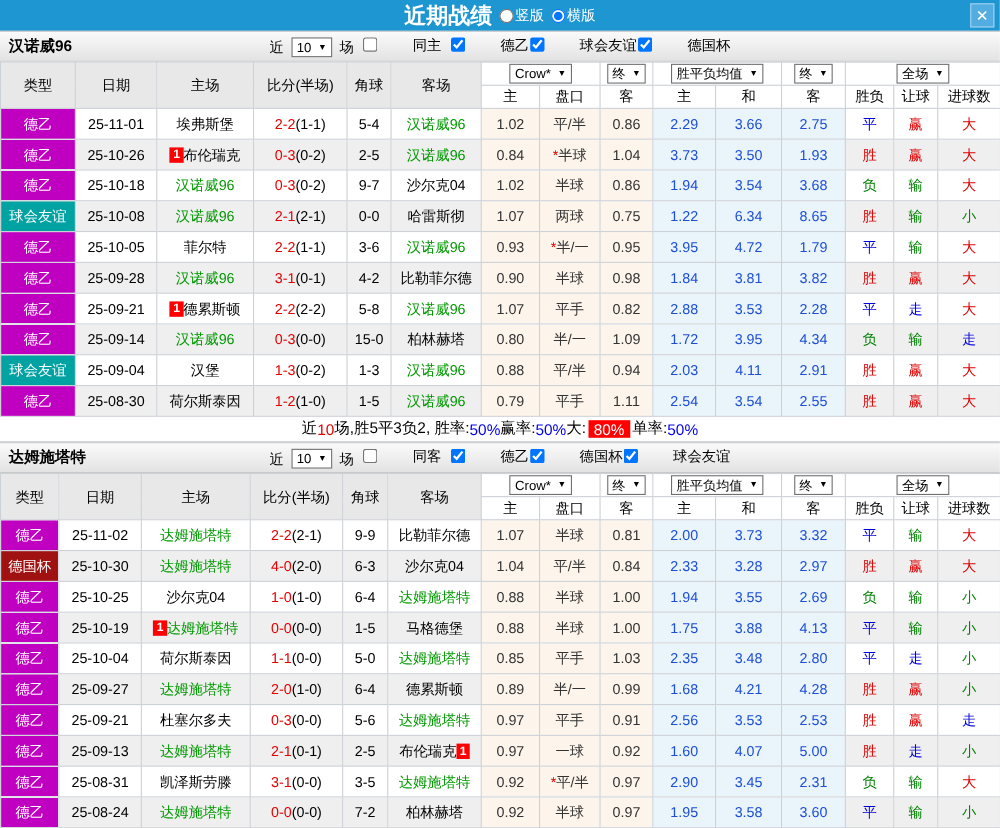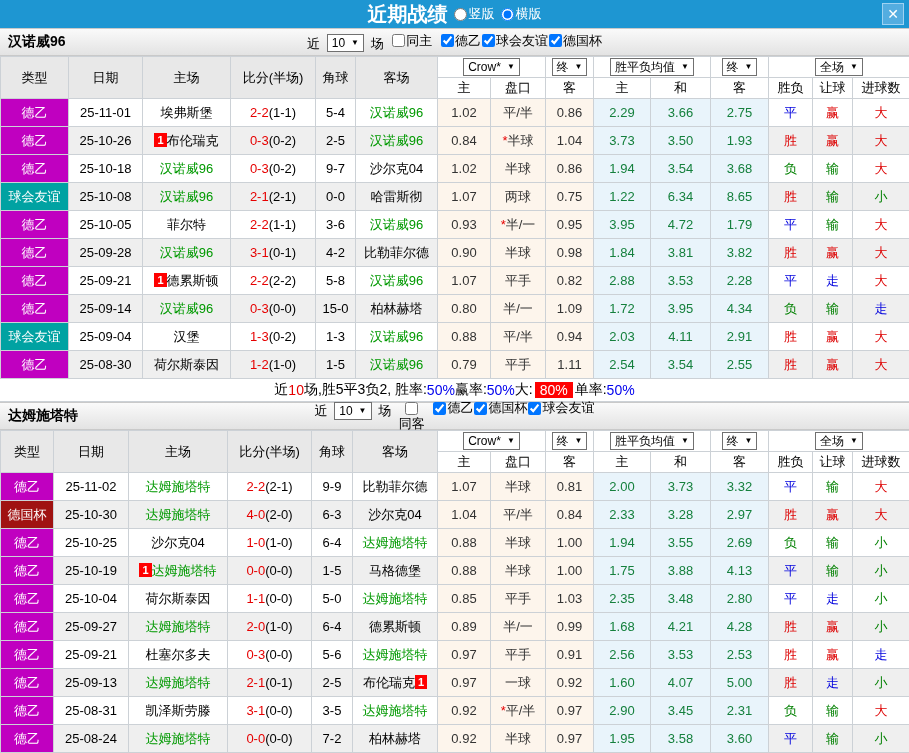--- a/index.html
+++ b/index.html
@@ -15,39 +15,39 @@
   .close-btn { position: absolute; right: 5px; top: 3px; width: 22px; height: 22px;
     background: #54ADE0; border: 1px solid #9ed2f2; color: #fff; font-weight: bold;
     display: flex; align-items: center; justify-content: center; cursor: pointer; font-size: 14px; }
 
   
   .team-bar { position: relative; height: 28px; background: linear-gradient(#fafafa,#e3e3e3);
     border-top: 1px solid #c9c9c9; border-bottom: 1px solid #c9c9c9;
     display: flex; align-items: center; }
   .team-name { font-weight: bold; font-size: 14px; color: #000; padding-left: 8px; }
   .filter-box { position: absolute; left: 0; right: 0; text-align: center; font-size: 13px; color: #000; }
-  .filter-box label { display: inline-flex; align-items: center; cursor: pointer; }
+  .filter-box label { display: inline-flex; align-items: center; cursor: pointer; gap: 31px; }
   .filter-box input { vertical-align: middle; margin: 0 1px; }
   .dd { display: inline-flex; align-items: center; justify-content: space-between;
     background: #fff; border: 1px solid #707070; padding: 1px 4px; font-size: 12px;
     line-height: 14px; gap: 6px; cursor: pointer; }
   .dd .arr { font-size: 8px; color: #000; }
 
   
   table { border-collapse: collapse; table-layout: fixed; width: 909px; font-size: 13px; }
   th, td { border: 1px solid #ccd1d6; text-align: center; overflow: hidden; white-space: nowrap; padding: 0 1px; }
   thead tr { height: 21px; }
   thead th { font-weight: normal; color: #000; background: #fff; }
   thead th.merged { background: #e8e8e8; }
   tbody tr { height: 28px; }
   tbody td { background: #fff; color: #000; }
   tr.alt td.z { background: #efefef; }
   td.type { color: #fff; }
   td.ah { background: #fdf5ec; color: #333; }
-  td.eu { background: #e9f4fb; color: #15803d; }
+  td.eu { background: #e9f4fb; color: #1d4ed8; }
   .self { color: #009900; }
   .score-main { color: #e60000; }
   .score-half { color: #000; }
   .star { color: #e60000; }
   .badge1 { display: inline-block; background: #ff0000; color: #fff; font-size: 11px;
     font-weight: bold; line-height: 14px; padding: 0 3px; vertical-align: 1px; }
   .c-red { color: #dd0000; }
   .c-blue { color: #0000dd; }
   .c-green { color: #008000; }
 
@@ -353,21 +353,21 @@
   <section class="team-block">
     <div class="team-bar">
       <span class="team-name">达姆施塔特</span>
       <span class="filter-box">
         <span>近</span>
         <span class="dd" style="margin:0 3px;">
             <span>10</span>
             <span class="arr">▼</span>
           </span>
         <span>场</span>
-        <label style="margin:0 4px;flex-direction:column;">
+        <label style="margin:0 4px;">
             <input type="checkbox" style="">
             <span>同客</span>
           </label>
         <span><label>
               <input type="checkbox" checked="" style="">
               <span>德乙</span>
             </label><label>
               <input type="checkbox" checked="" style="">
               <span>德国杯</span>
             </label><label>

